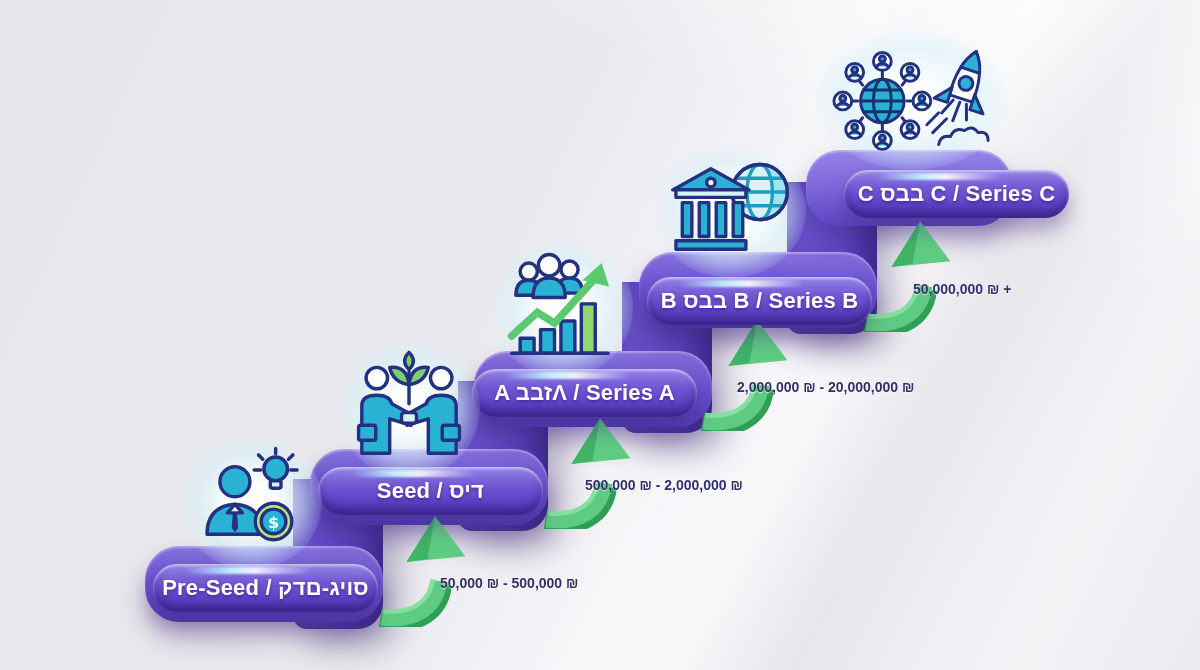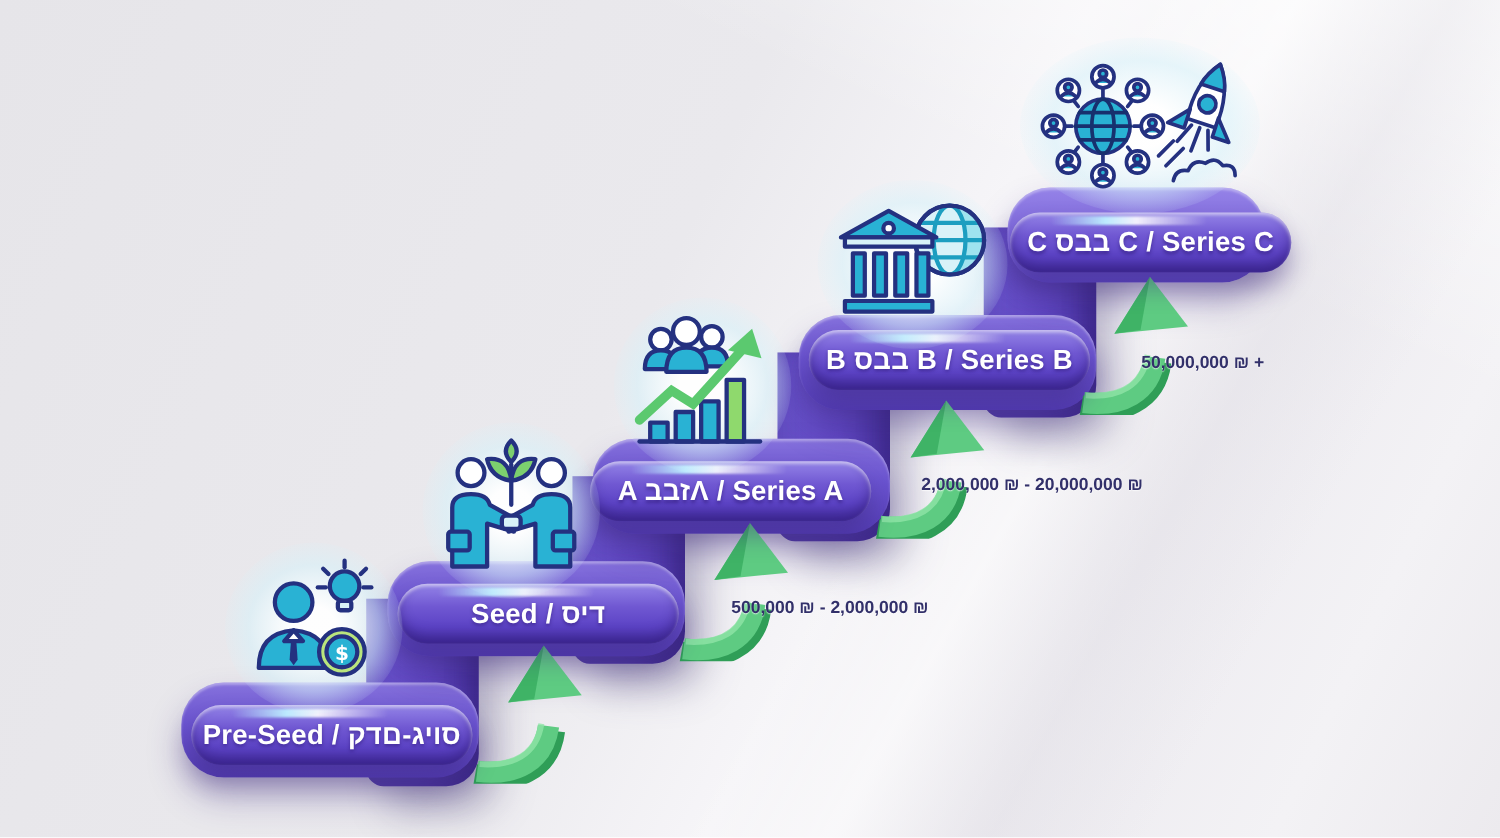--- a/index.html
+++ b/index.html
@@ -113,27 +113,28 @@
 
   <div class="pill" style="left:153px;top:564px;">
     <bdo dir="ltr">Pre-Seed / קדם-גיוס</bdo>
   </div>
   <div class="pill" style="left:318px;top:467px;">
     <bdo dir="ltr">Seed / סיד</bdo>
   </div>
   <div class="pill" style="left:472px;top:369px;">
     <bdo dir="ltr">A בבזΛ / Series A</bdo>
   </div>
-  <div class="pill" style="left:647px;top:264px;">
+  <div class="pill" style="left:647px;top:277px;">
     <bdo dir="ltr">B סבב B / Series B</bdo>
   </div>
-  <div class="pill" style="left:808px;top:170px;justify-content:center;">
+  <div class="pill" style="left:844px;top:170px;justify-content:center;">
     <bdo dir="ltr">C סבב C / Series C</bdo>
   </div>
 
+  <div class="amount" style="left:440px;top:575px;"><bdo dir="ltr">50,000 ₪ - 500,000 ₪</bdo></div>
   <div class="amount" style="left:585px;top:477px;"><bdo dir="ltr">500,000 ₪ - 2,000,000 ₪</bdo></div>
   <div class="amount" style="left:737px;top:379px;"><bdo dir="ltr">2,000,000 ₪ - 20,000,000 ₪</bdo></div>
   <div class="amount" style="left:913px;top:281px;"><bdo dir="ltr">50,000,000 ₪ +</bdo></div>
 
   <div class="icon" style="left:192px;top:446px;">
     <svg width="118" height="108" viewBox="0 0 110 100">
       <g stroke="#243180" stroke-width="3.2" stroke-linejoin="round" stroke-linecap="round">
         <line x1="78" y1="2" x2="78" y2="7"></line>
           <line x1="62" y1="8" x2="66" y2="12"></line>
           <line x1="94" y1="8" x2="90" y2="12"></line>

